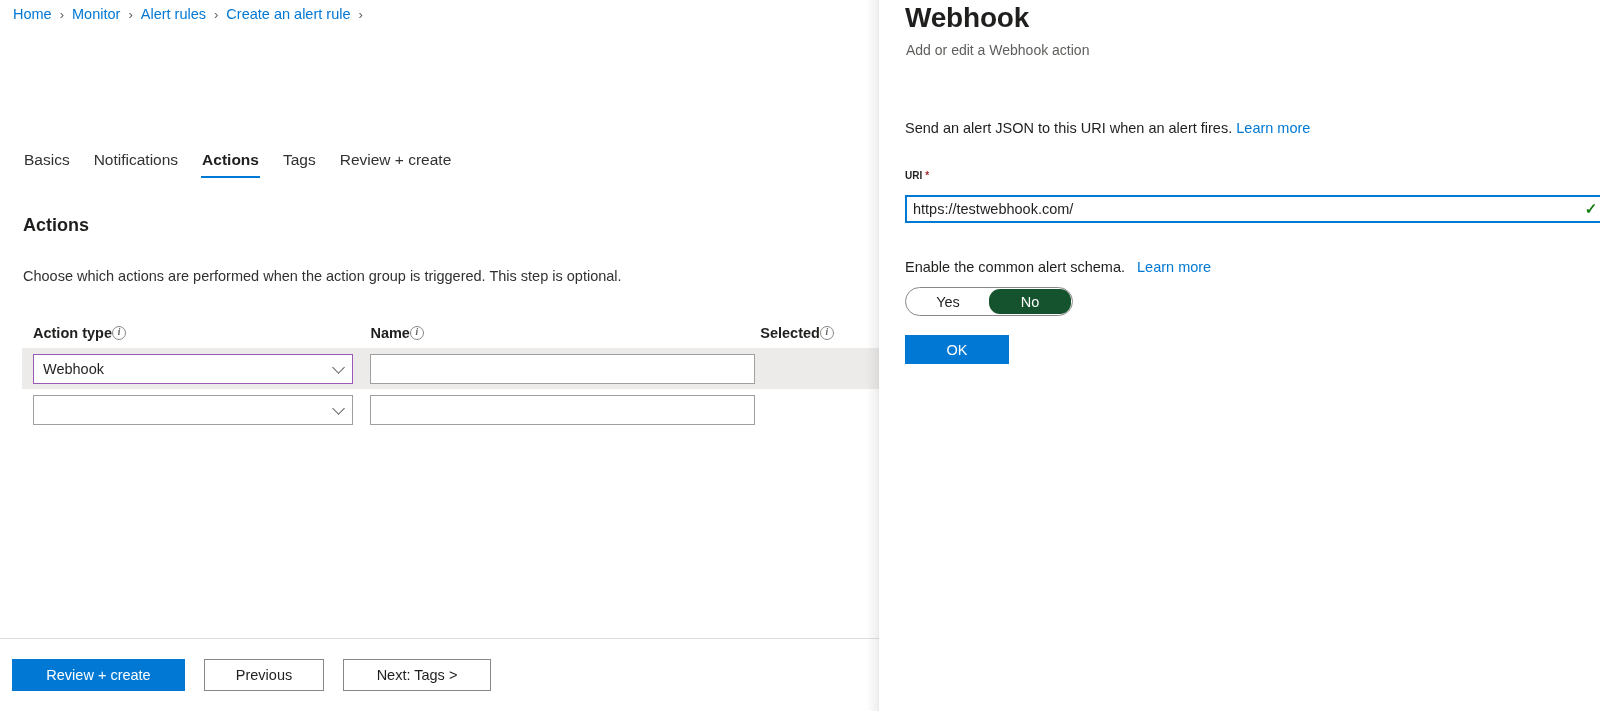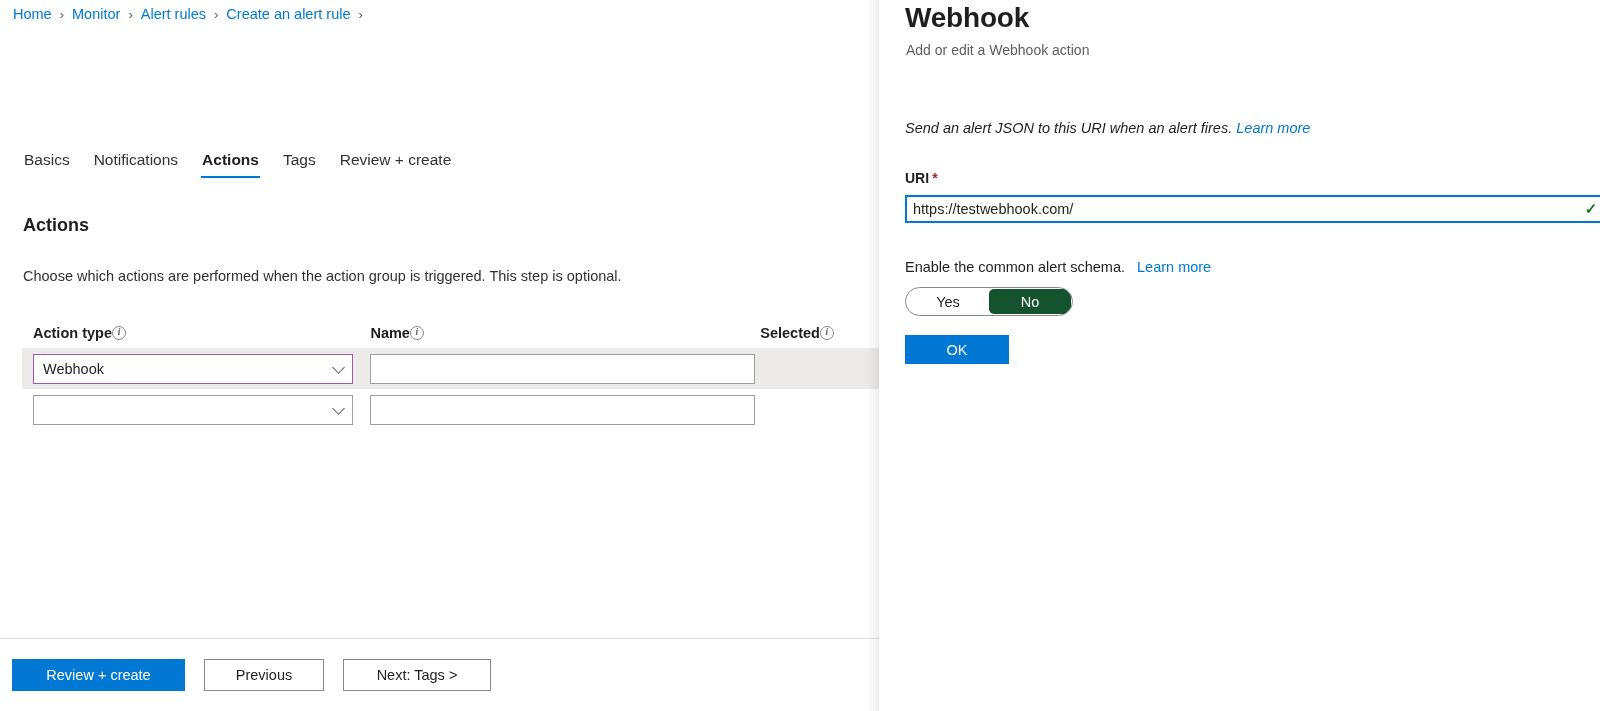--- a/index.html
+++ b/index.html
@@ -218,29 +218,29 @@
     position: absolute; left: 25px; top: 2px;
     font-size: 28px; font-weight: 600; color: #201f1e;
     letter-spacing: -0.2px;
   }
   #fly-subtitle {
     position: absolute; left: 26px; top: 42px;
     font-size: 14px; color: #605e5c;
   }
   #fly-intro {
     position: absolute; left: 25px; top: 120px;
-    font-size: 14.5px; color: #201f1e; font-style: italic;
+    font-size: 14.5px; color: #201f1e;
   }
   .link {
     color: #0078d4; cursor: pointer; text-decoration: none;
   }
 
   #uri-label {
     position: absolute; left: 25px; top: 170px;
-    font-size: 14px; font-weight: 600; color: #201f1e;
+    font-size: 10px; font-weight: 600; color: #201f1e;
   }
   .req { color: #a4262c; font-weight: 700; margin-left: 3px; }
 
   #uri-field-wrap {
     position: absolute; left: 25px; top: 195px;
     width: 700px; height: 28px;
     border: 2px solid #0078d4;
     background: #ffffff;
     display: flex; align-items: center;
   }
@@ -279,21 +279,21 @@
     display: flex; align-items: center;
     padding: 1px;
     cursor: pointer;
     overflow: hidden;
   }
   .toggle-opt {
     flex: 1 1 50%;
     height: 100%;
     display: flex; align-items: center; justify-content: center;
     font-size: 14.5px;
-    border-radius: 5px;
+    border-radius: 11px;
     color: #201f1e;
     user-select: none;
   }
   .toggle-opt.selected {
     background: #14532d;
     color: #ffffff;
     font-weight: 400;
   }
 
   #btn-ok {

